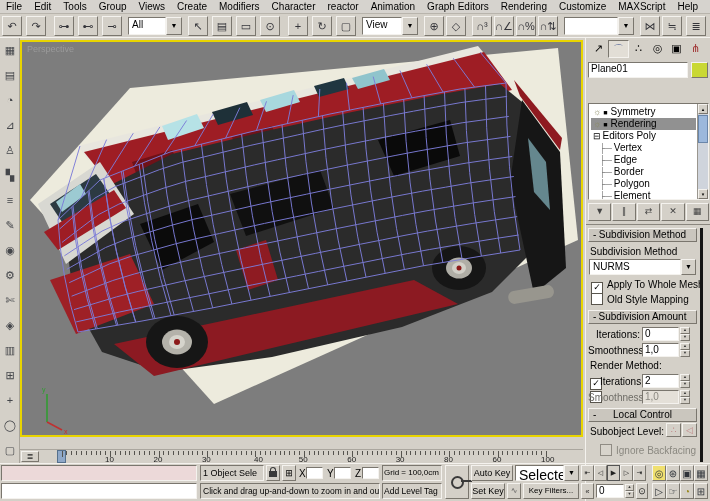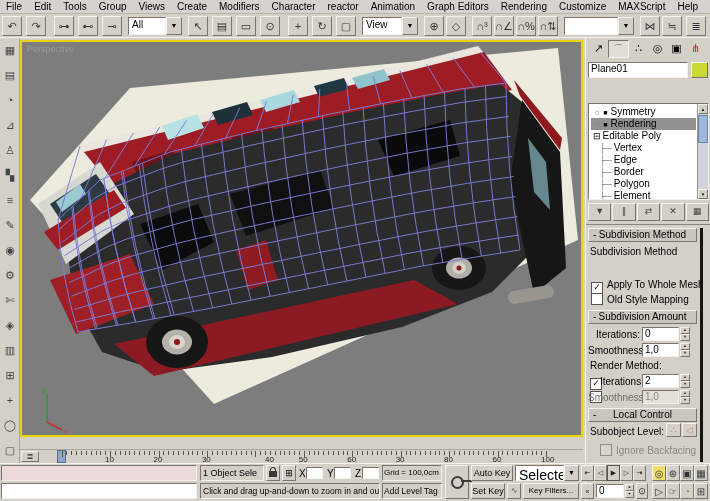--- a/index.html
+++ b/index.html
@@ -318,21 +318,21 @@
       <div class="rtick" style="left: 496.9px; height: 4px;"></div>
       <div class="rtick" style="left: 501.8px; height: 4px;"></div>
       <div class="rtick" style="left: 506.6px; height: 4px;"></div>
       <div class="rtick" style="left: 511.5px; height: 4px;"></div>
       <div class="rtick" style="left: 516.3px; height: 4px;"></div>
       <div class="rtick" style="left: 521.2px; height: 4px;"></div>
       <div class="rtick" style="left: 526px; height: 6px;"></div>
       <span class="ticklbl" style="left: 85.04px;">10</span>
       <span class="ticklbl" style="left: 133.48px;">20</span>
       <span class="ticklbl" style="left: 181.92px;">30</span>
-      <span class="ticklbl" style="left: 245px;">40</span>
+      <span class="ticklbl" style="left: 234px;">40</span>
       <span class="ticklbl" style="left: 278.8px;">50</span>
       <span class="ticklbl" style="left: 327.24px;">60</span>
       <span class="ticklbl" style="left: 375.68px;">30</span>
       <span class="ticklbl" style="left: 424.12px;">80</span>
       <span class="ticklbl" style="left: 472.56px;">60</span>
       <span class="ticklbl" style="left: 521px;">100</span>
     </div>
 
   <div class="abs" id="cmdpanel" style="left:585px;top:38px;width:125px;height:463px;border-left:1px solid #f4f2ee;">
     <div class="abs" id="paneltabs" style="left:3px;top:2px;width:120px;height:17px;display:flex;">
@@ -349,21 +349,21 @@
 
 
     <div class="abs sunken" style="left:2px;top:65px;width:121px;height:97px;overflow:hidden;">
       <div class="abs stk-row" style="top:2px">
         <span class="bulb">☼</span><span class="modsq">■</span><span>Symmetry</span>
       </div>
       <div class="abs stk-row sel" style="top:14px">
         <span class="bulb">☼</span><span class="modsq">■</span><span>Rendering</span>
       </div>
       <div class="abs stk-row" style="top:26px">
-        <span style="font-size:9px;margin:0 2px;">⊟</span><span>Editable Poly</span>
+        <span style="font-size:9px;margin:0 2px;">⊟</span><span>Editors Poly</span>
       </div>
       <div class="abs stk-row" style="top:38px">
         <span class="tree">├─</span><span>Vertex</span>
       </div>
       <div class="abs stk-row" style="top:50px">
         <span class="tree">├─</span><span>Edge</span>
       </div>
       <div class="abs stk-row" style="top:62px">
         <span class="tree">├─</span><span>Border</span>
       </div>
@@ -387,20 +387,24 @@
         <div class="raised" style="width: 23px; height: 16px; text-align: center; font-size: 9px; line-height: 14px; color: rgb(68, 68, 68);">✕</div>
         <div class="raised" style="width: 23px; height: 16px; text-align: center; font-size: 9px; line-height: 14px; color: rgb(68, 68, 68);">▦</div>
       </div>
     <div class="abs" style="left:0;top:186px;width:125px;height:1px;background:#8a867e;"></div>
 
     <div class="abs rhead" style="left:2px;top:190px;width:109px;">
       <span class="minus">-</span>
       <span>Subdivision Method</span>
     </div>
     <div class="abs" style="left:4px;top:208px;"><span>Subdivision Method</span></div>
+    <div class="abs" style="left:3px;top:221px;width:107px;height:16px;display:flex;">
+      <div class="ddfield" style="flex:1">NURMS</div>
+      <div class="ddarrow" style="width:13px;line-height:14px;">▼</div>
+    </div>
     <div class="abs" style="left:5px;top:241px;">
       <span class="cb">✓</span><span>Apply To Whole Mesh</span>
     </div>
     <div class="abs" style="left:5px;top:255px;">
       <span class="cb"></span><span>Old Style Mapping</span>
     </div>
 
     <div class="abs rhead" style="left:2px;top:272px;width:109px;">
       <span class="minus">-</span>
       <span>Subdivision Amount</span>

